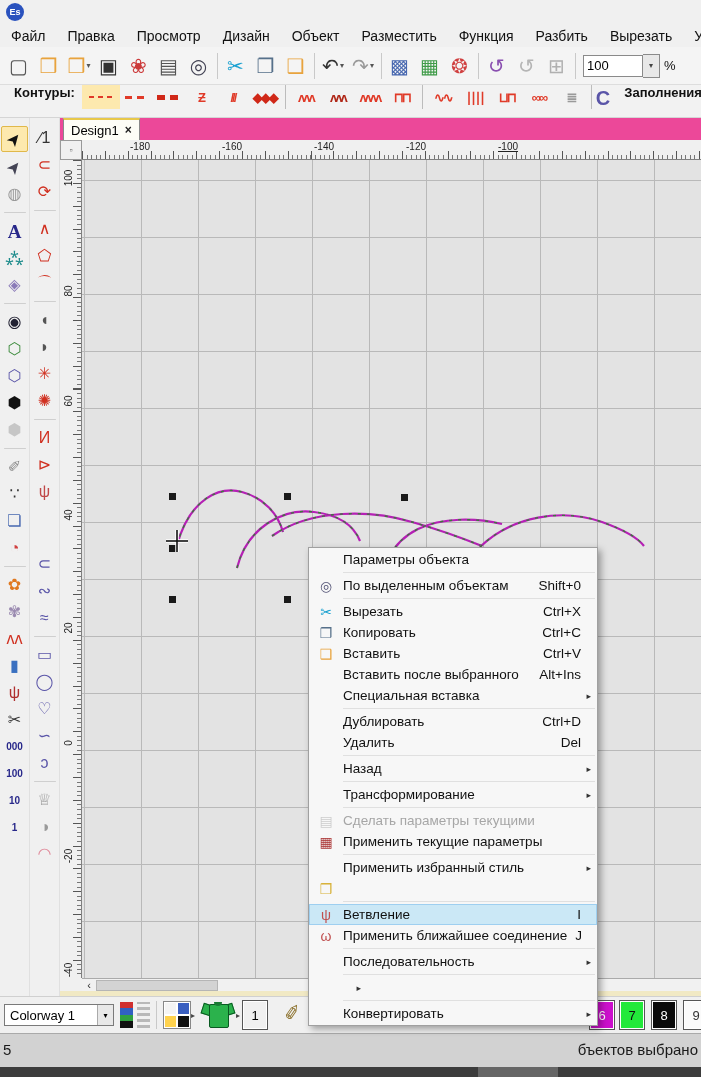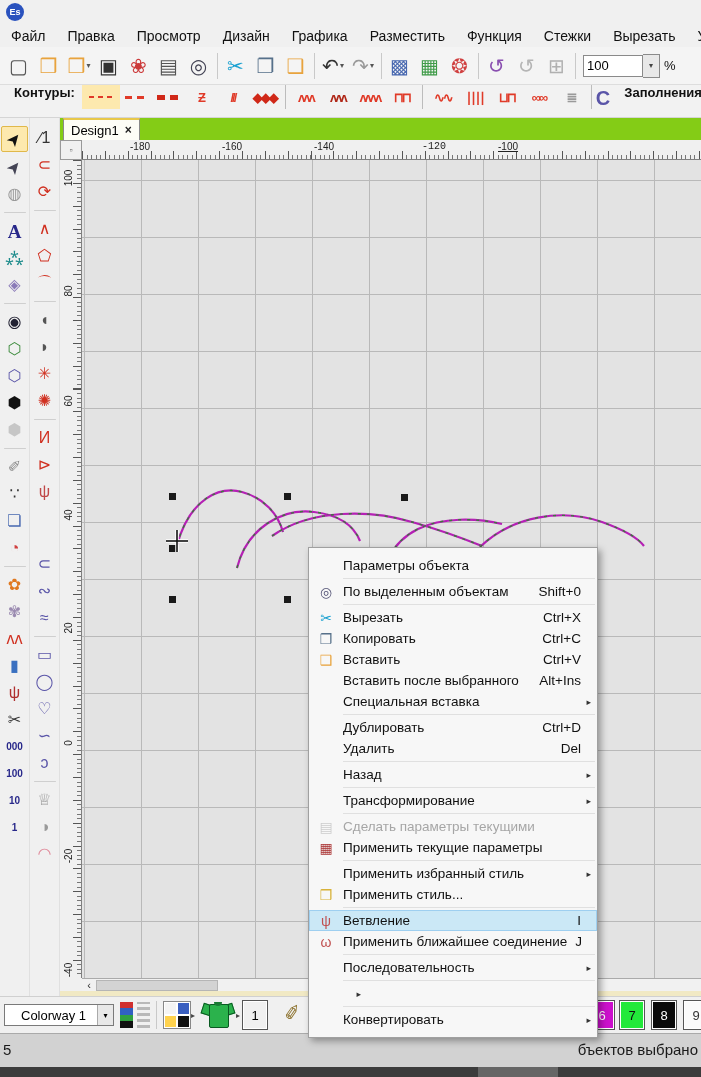--- a/index.html
+++ b/index.html
@@ -33,21 +33,21 @@
   .chip-g{font-size:13px;font-weight:bold;letter-spacing:-2px;line-height:1;white-space:nowrap}
   .chip-bar{display:none;width:24px;height:3px}
   .kind-dash1 .chip-bar{display:block;height:2px;background:repeating-linear-gradient(90deg,#e03a28 0 5px,transparent 5px 9px)}
   .kind-dash2 .chip-bar{display:block;height:3px;background:repeating-linear-gradient(90deg,#e03a28 0 7px,transparent 7px 12px)}
   .kind-dash3 .chip-bar{display:block;height:5px;background:repeating-linear-gradient(90deg,#d02818 0 8px,transparent 8px 13px)}
   .patternbar .separator{width:1px;height:24px;background:#bcbcbc;margin:0 4px}
   .grip{width:5px;height:24px;margin:0 3px;background:repeating-linear-gradient(0deg,#bbb 0 2px,transparent 2px 4px);}
   .curve-btn{width:32px;height:26px;display:flex;align-items:center;justify-content:center;font-size:20px;font-weight:bold}
 
   
-  .tabbar{left:60px;top:118px;width:641px;height:22px;background:#84cc16;display:flex;align-items:flex-start}
+  .tabbar{left:60px;top:118px;width:641px;height:22px;background:#ec4899;display:flex;align-items:flex-start}
   .tab{margin-left:3px;height:20px;background:#fdfdf6;border:1px solid #8a8a8a;border-bottom:none;display:flex;align-items:center;padding:0 7px;font-size:13px;gap:6px;border-top:2px solid #e8c84a}
   .tab-close{font-size:12px;font-weight:bold;color:#222}
 
   
   .ruler-corner{left:60px;top:140px;width:22px;height:20px;background:#f0f0f0;border:1px solid #999;box-sizing:border-box;font-size:9px;color:#666;display:flex;align-items:center;justify-content:center}
   .hruler{left:82px;top:140px;width:619px;height:20px;background:#f0f0f0;border-bottom:1px solid #808080;box-sizing:border-box;
     background-image:repeating-linear-gradient(90deg,#555 0 1px,transparent 1px 22.85px),repeating-linear-gradient(90deg,#777 0 1px,transparent 1px 4.57px);
     background-size:619px 8px,619px 4px;background-repeat:no-repeat;background-position:left bottom,left bottom}
   .hlabel{position:absolute;top:1px;font-size:10px;color:#222}
   .vruler{left:60px;top:160px;width:22px;height:818px;background:#f0f0f0;border-right:1px solid #808080;box-sizing:border-box;
@@ -73,35 +73,35 @@
     background-size:57px 57px;background-position:2px 20px;overflow:hidden}
   .canvas svg{position:absolute;left:0;top:0}
 
   
   .hscroll{left:82px;top:978px;width:619px;height:13px;background:#f1f1f1;border-top:1px solid #aaa;box-sizing:border-box;display:flex;align-items:center}
   .hscroll .arrow{width:14px;font-size:11px;color:#333;text-align:center}
   .hscroll .thumb{width:120px;height:9px;background:#d3d3d3;border:1px solid #b5b5b5}
   .ystrip{left:60px;top:991px;width:641px;height:5px;background:#f1e9c4}
 
   
-  .ctxmenu{left:308px;top:547px;width:290px;background:#f7f7f7;border:1px solid #a0a0a0;box-shadow:3px 3px 7px rgba(0,0,0,.35);box-sizing:border-box;padding:7px 0;z-index:50}
+  .ctxmenu{left:308px;top:547px;width:290px;background:#f7f7f7;border:1px solid #a0a0a0;box-shadow:3px 3px 7px rgba(0,0,0,.35);box-sizing:border-box;padding:1px 0;z-index:50}
   .cm-row{height:21px;display:flex;align-items:center;font-size:13.5px;color:#111;padding-right:6px}
   .cm-icon{width:34px;text-align:center;font-size:14px;flex:0 0 34px}
   .cm-label{flex:1;white-space:nowrap}
   .cm-shortcut{margin-left:8px;white-space:nowrap}
   .cm-arrow{width:10px;font-size:9px;color:#333;text-align:right}
   .cm-row.separator{height:1px;background:#e0e0e0;margin:2px 2px 2px 34px;padding:0}
   .cm-row.disabled{color:#a6a6a6}
   .cm-row.disabled .cm-icon{opacity:.45}
   .cm-row.highlighted{background:#cbe8f6;outline:1px solid #9ecff0;outline-offset:-1px}
 
   
   .bottombar{left:0;top:996px;width:701px;height:37px;background:#f0f0f0;border-top:1px solid #d0d0d0;box-sizing:border-box}
   .cw-combo{left:4px;top:7px;width:110px;height:22px;background:#fff;border:1px solid #7a7a7a;display:flex;align-items:center;font-size:13px;box-sizing:border-box}
-  .cw-combo .txt{flex:1;padding-left:16px}
+  .cw-combo .txt{flex:1;padding-left:5px}
   .cw-combo .dd{width:15px;height:100%;background:#e8e8e8;border-left:1px solid #aaa;font-size:8px;display:flex;align-items:center;justify-content:center}
   .colorbars{left:120px;top:5px;width:13px;height:26px;background:linear-gradient(#d03030 0 25%,#3060c0 25% 50%,#30a040 50% 75%,#111 75%)}
   .listlines{left:137px;top:5px;width:13px;height:26px;background:repeating-linear-gradient(0deg,#b8b8b8 0 3px,#f0f0f0 3px 6px)}
   .bb-sep{left:156px;top:4px;width:1px;height:28px;background:#c9c9c9}
   .palette-grid{left:163px;top:4px;width:26px;height:26px;display:grid;grid-template-columns:1fr 1fr;border:1px solid #888}
   .palette-grid div{border:1px solid #fff}
   .pg-dd{left:191px;top:14px;font-size:8px;color:#444}
   .tshirt{left:202px;top:3px;width:32px;height:28px}
   .tshirt .body{position:absolute;left:7px;top:4px;width:18px;height:22px;background:#2bb24c;border:1px solid #0a5a22;border-radius:2px}
   .tshirt .sl{position:absolute;top:4px;width:8px;height:9px;background:#2bb24c;border:1px solid #0a5a22}
@@ -125,24 +125,24 @@
 <div class="abs titlebar">
   <div class="abs app-icon">Es</div>
 </div>
 
 <div class="abs menubar">
 
 <div class="menu-item"><span>Файл</span></div>
     <div class="menu-item"><span>Правка</span></div>
     <div class="menu-item"><span>Просмотр</span></div>
     <div class="menu-item"><span>Дизайн</span></div>
-    <div class="menu-item"><span>Графика</span></div>
+    <div class="menu-item"><span>Объект</span></div>
     <div class="menu-item"><span>Разместить</span></div>
     <div class="menu-item"><span>Функция</span></div>
-    <div class="menu-item"><span>Стежки</span></div>
+    <div class="menu-item"><span>Разбить</span></div>
     <div class="menu-item"><span>Вырезать</span></div>
     <div class="menu-item"><span>Установка</span></div>
   </div>
 
 <div class="abs toolbar">
   <div style="display:flex;align-items:center">
 
   <div class="tb-btn">
         <span class="tb-glyph" style="color: rgb(85, 85, 85);">▢</span>
         <span class="tb-dd"></span>
@@ -320,21 +320,21 @@
     <span class="tab-close">×</span>
   </div>
 </div>
 
 <div class="abs ruler-corner">▫</div>
 <div class="abs hruler">
 
 <span class="hlabel" style="left: 48px;">-180</span>
     <span class="hlabel" style="left: 140px;">-160</span>
     <span class="hlabel" style="left: 232px;">-140</span>
-    <span class="hlabel" style="left: 340px; font-family: Liberation Mono, monospace;">-120</span>
+    <span class="hlabel" style="left: 324px;">-120</span>
     <span class="hlabel" style="left: 416px; text-decoration: underline;">-100</span>
   </div>
 <div class="abs vruler">
 
 <span class="vlabel" style="top: 12px;">100</span>
     <span class="vlabel" style="top: 125px;">80</span>
     <span class="vlabel" style="top: 235px;">60</span>
     <span class="vlabel" style="top: 349px;">40</span>
     <span class="vlabel" style="top: 462px;">20</span>
     <span class="vlabel" style="top: 577px;">0</span>
@@ -755,21 +755,20 @@
 
     <div class="cm-row">
       <span class="cm-icon"></span>
       <span class="cm-label">Применить избранный стиль</span>
       <span class="cm-shortcut"></span>
       <span class="cm-arrow">▸</span>
     </div>
 
     <div class="cm-row">
       <span class="cm-icon" style="color: rgb(216, 178, 58);">❒</span>
-      <span class="cm-label">Применить стиль...</span>
       <span class="cm-shortcut"></span>
       <span class="cm-arrow"></span>
     </div>
 
     <div class="cm-row separator">
       
       
       
       
     </div>

